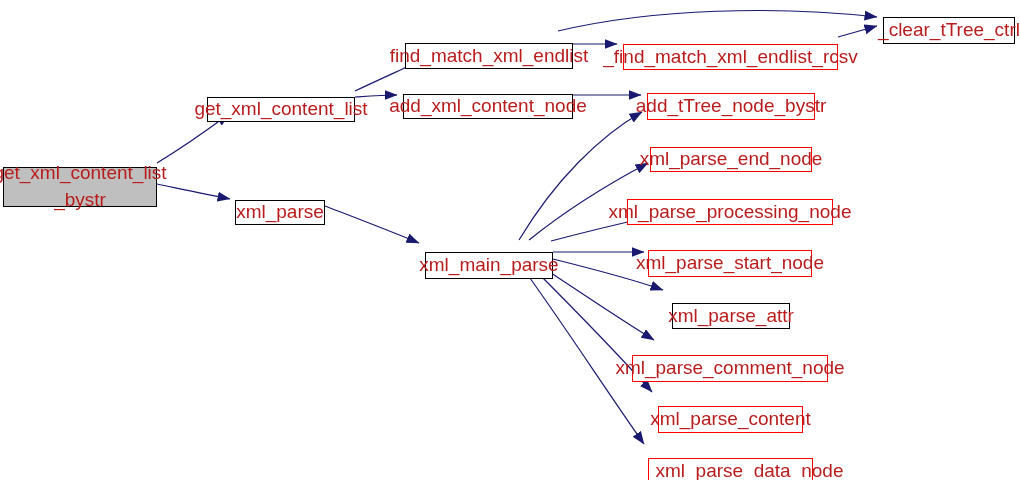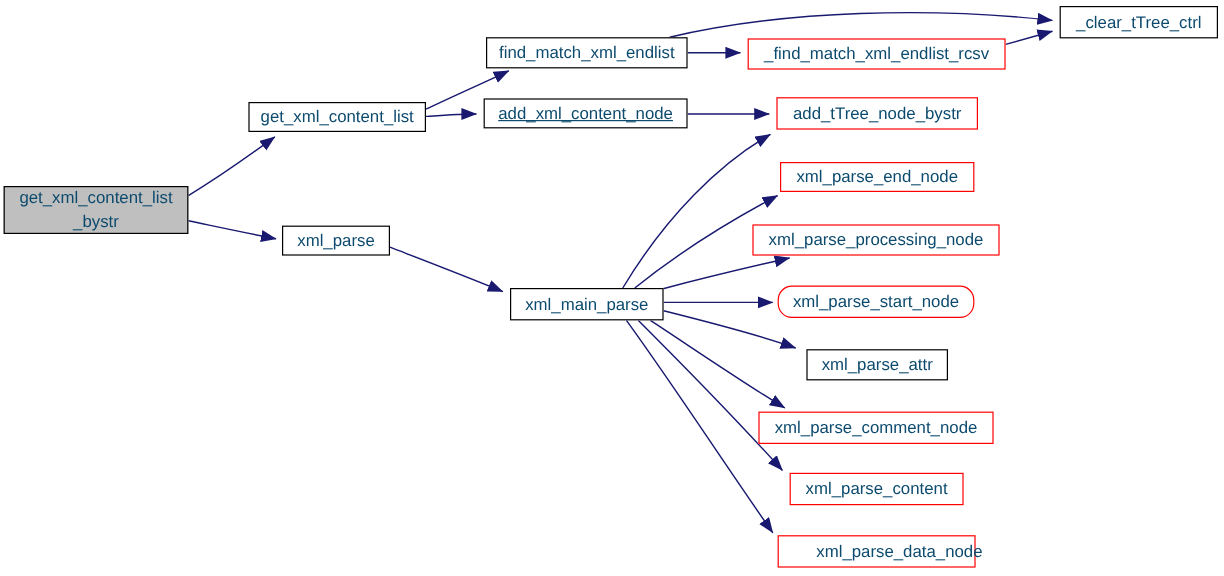--- a/index.html
+++ b/index.html
@@ -15,25 +15,26 @@
   path.edge { fill: none; stroke: #191970; stroke-width: 1.2; }
   .node {
     position: absolute;
     box-sizing: border-box;
     display: flex;
     align-items: center;
     justify-content: center;
     text-align: center;
     background: #ffffff;
     border: 1px solid #000000;
-    color: #0c4a6e;
-    font-size: 14px;
+    color: #b91c1c;
+    font-size: 19px;
     line-height: 1.4;
     white-space: pre-line;
     cursor: pointer;
+    margin-top: 12px;
   }
   .node.highlight { border-color: #ff0000; }
   .node.root { background: #bfbfbf; cursor: default; }
 </style>
 </head>
 <body>
 
 <div class="canvas">
 
   <svg class="edge-layer" viewBox="0 0 1020 480" xmlns="http://www.w3.org/2000/svg">
@@ -63,35 +64,35 @@
 
   <div class="node root" style="left:3px; top:155px; width:154px; height:40px;">get_xml_content_list
 _bystr</div>
 
   <div class="node" style="left:207px; top:85px; width:148px; height:25px;">get_xml_content_list</div>
 
   <div class="node" style="left:235px; top:188px; width:90px; height:25px;">xml_parse</div>
 
   <div class="node" style="left:405px; top:31px; width:168px; height:26px;">find_match_xml_endlist</div>
 
-  <div class="node" style="left:403px; top:82px; width:170px; height:25px;text-decoration:underline;">add_xml_content_node</div>
+  <div class="node" style="left:403px; top:82px; width:170px; height:25px;">add_xml_content_node</div>
 
   <div class="node highlight" style="left:623px; top:32px; width:215px; height:26px;">_find_match_xml_endlist_rcsv</div>
 
   <div class="node" style="left:883px; top:5px; width:132px; height:27px;">_clear_tTree_ctrl</div>
 
   <div class="node highlight" style="left:647px; top:81px; width:168px; height:27px;">add_tTree_node_bystr</div>
 
   <div class="node" style="left:425px; top:240px; width:128px; height:27px;">xml_main_parse</div>
 
   <div class="node highlight" style="left:650px; top:135px; width:162px; height:25px;text-align:center;">xml_parse_end_node</div>
 
   <div class="node highlight" style="left:627px; top:187px; width:206px; height:26px;">xml_parse_processing_node</div>
 
-  <div class="node highlight" style="left:648px; top:238px; width:164px; height:27px;border-radius:12px;">xml_parse_start_node</div>
+  <div class="node highlight" style="left:648px; top:238px; width:164px; height:27px;">xml_parse_start_node</div>
 
   <div class="node" style="left:672px; top:291px; width:118px; height:26px;text-align:right;">xml_parse_attr</div>
 
   <div class="node highlight" style="left:632px; top:343px; width:196px; height:27px;">xml_parse_comment_node</div>
 
   <div class="node highlight" style="left:658px; top:394px; width:145px; height:27px;">xml_parse_content</div>
 
   <div class="node highlight" style="left:648px; top:446px; width:165px; height:27px;padding-left:38px;">xml_parse_data_node</div>
 
 </div>

